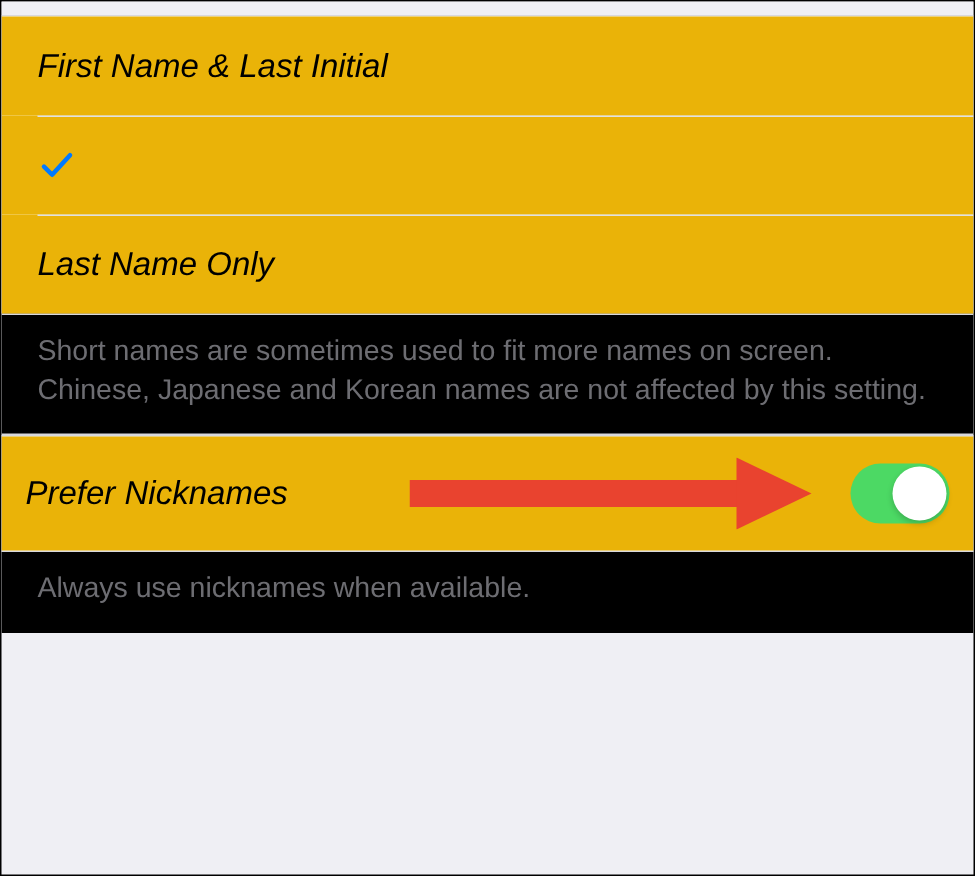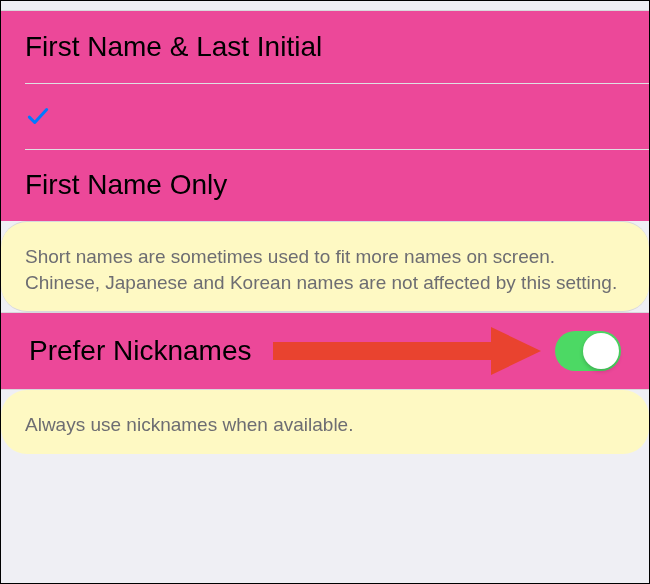--- a/index.html
+++ b/index.html
@@ -16,24 +16,25 @@
       border: 1px solid #000;
     }
     .section-group {
       background: #ffffff;
     }
     .row {
       display: flex;
       align-items: center;
       justify-content: space-between;
       padding: 20px 24px;
-      font-size: 28px;
+      font-size: 22px;
       color: #000;
-      background: #ec4899;
+      background: #eab308;
       position: relative;
+      font-style: italic;
     }
     .row + .row::before {
       content: "";
       position: absolute;
       top: 0;
       left: 24px;
       right: 0;
       height: 1px;
       background: #e0e0e2;
     }
@@ -49,26 +50,25 @@
     .checkmark-icon {
       color: #007aff;
       display: flex;
       align-items: center;
     }
     .checkmark-icon svg {
       width: 26px;
       height: 26px;
     }
     .footer-text {
-      padding: 22px 24px 16px 24px;
+      padding: 12px 24px 16px 24px;
       font-size: 19px;
       color: #6d6d72;
       line-height: 1.35;
-      background: #fef9c3;
-      border-radius: 26px;
+      background: #000000;
     }
     .single-section {
       background: #fff;
       border-top: 1px solid #d8d8dc;
       border-bottom: 1px solid #d8d8dc;
     }
     .toggle {
       width: 66px;
       height: 40px;
       background: #4cd964;
@@ -91,41 +91,41 @@
       left: 272px;
       top: 50%;
       transform: translateY(-50%);
       pointer-events: none;
     }
     .arrow-annotation svg {
       display: block;
     }
     .toggle-row {
       position: relative;
-      padding: 18px 28px;
+      padding: 18px 16px;
     }
   </style>
 </head>
 <body>
 
 <div class="top-separator"></div>
 
 <div class="section-group">
   <div class="row">
     <span>First Name &amp; Last Initial</span>
   </div>
   <div class="row">
     <span class="checkmark-icon">
       <svg viewBox="0 0 24 24" fill="none" stroke="currentColor" stroke-width="2.8" stroke-linecap="round" stroke-linejoin="round">
         <polyline points="4 13 9 18 20 6"></polyline>
       </svg>
     </span>
   </div>
   <div class="row">
-    <span>First Name Only</span>
+    <span>Last Name Only</span>
   </div>
 </div>
 
 <div class="footer-text bottom-border">Short names are sometimes used to fit more names on screen. Chinese, Japanese and Korean names are not affected by this setting.</div>
 
 <div class="single-section">
   <div class="row toggle-row">
     <span>Prefer Nicknames</span>
     <div class="toggle">
       <div class="toggle-knob"></div>

